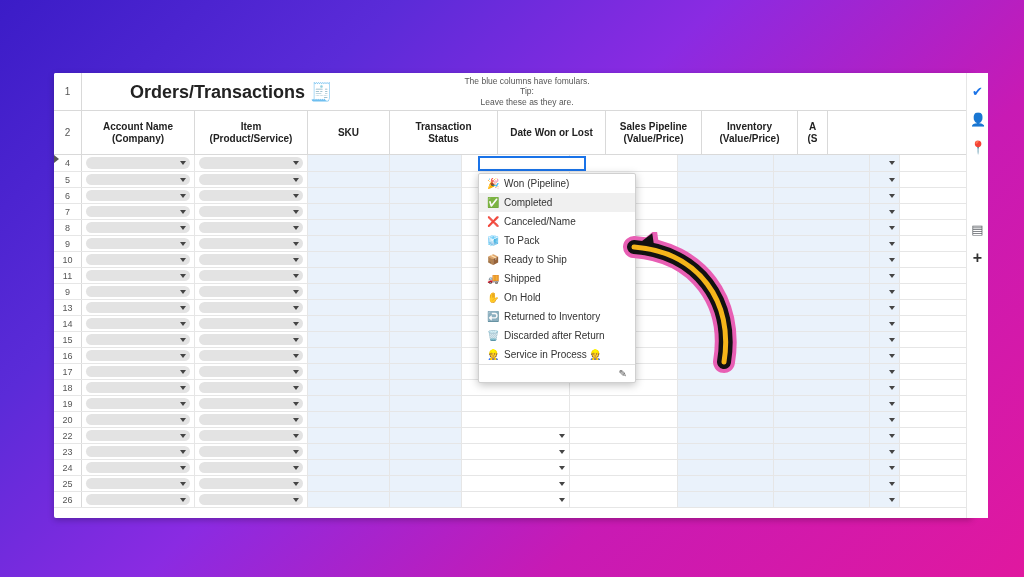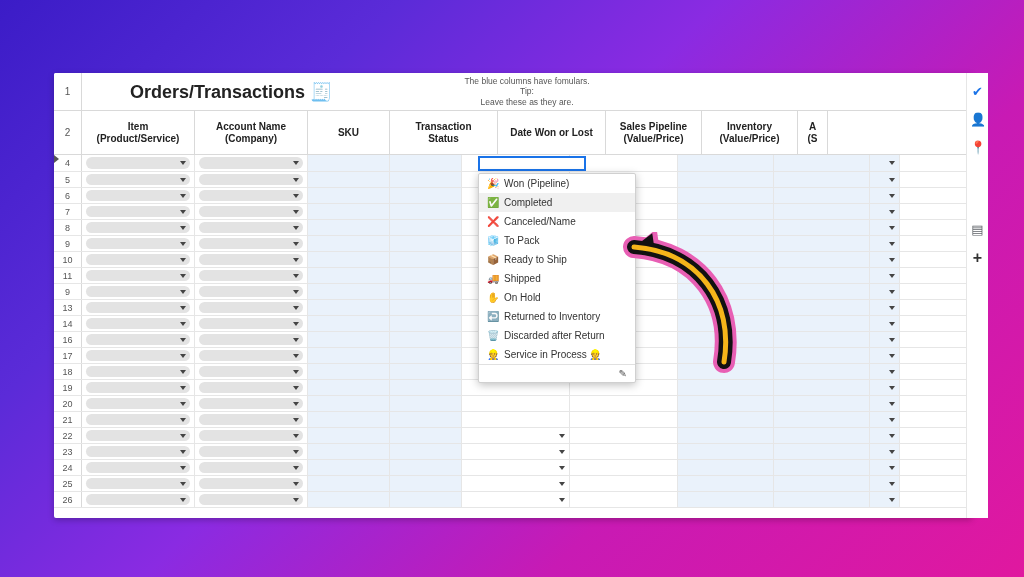--- a/index.html
+++ b/index.html
@@ -178,24 +178,24 @@
         <span class="tip-label">The blue columns have fomulars.</span>
         <span class="tip-label">Tip:</span>
         <span class="tip-label">Leave these as they are.</span>
       </div>
     </div>
   </div>
 
   <div class="header-row row2">
     <div class="rownum">2</div>
     <div class="headers">
+      <div class="hcell c-acct" style="white-space:pre-line">Account Name
+(Company)</div>
       <div class="hcell c-item" style="white-space:pre-line">Item
 (Product/Service)</div>
-      <div class="hcell c-acct" style="white-space:pre-line">Account Name
-(Company)</div>
       <div class="hcell c-sku">SKU</div>
       <div class="hcell c-stat" style="white-space:pre-line">Transaction
 Status</div>
       <div class="hcell c-date">Date Won or Lost</div>
       <div class="hcell c-pipe" style="white-space:pre-line">Sales Pipeline
 (Value/Price)</div>
       <div class="hcell c-inv" style="white-space:pre-line">Inventory
 (Value/Price)</div>
       <div class="hcell c-last" style="white-space:pre-line">A
 (S</div>
@@ -439,20 +439,42 @@
         <div class="cell c-qty blue-col"></div>
         <div class="cell c-stat"></div>
         <div class="cell c-date"></div>
         <div class="cell c-pipe blue-col"></div>
         <div class="cell c-inv blue-col"></div>
         <div class="cell c-last blue-col">
           <div class="dd-arrow"></div>
         </div>
       </div>
       <div class="data-row">
+        <div class="rownum">15</div>
+        <div class="cell c-item">
+          <div class="pill">
+            <div class="dd-arrow"></div>
+          </div>
+        </div>
+        <div class="cell c-acct">
+          <div class="pill">
+            <div class="dd-arrow"></div>
+          </div>
+        </div>
+        <div class="cell c-sku blue-col"></div>
+        <div class="cell c-qty blue-col"></div>
+        <div class="cell c-stat"></div>
+        <div class="cell c-date"></div>
+        <div class="cell c-pipe blue-col"></div>
+        <div class="cell c-inv blue-col"></div>
+        <div class="cell c-last blue-col">
+          <div class="dd-arrow"></div>
+        </div>
+      </div>
+      <div class="data-row">
         <div class="rownum">16</div>
         <div class="cell c-item">
           <div class="pill">
             <div class="dd-arrow"></div>
           </div>
         </div>
         <div class="cell c-acct">
           <div class="pill">
             <div class="dd-arrow"></div>
           </div>
@@ -528,42 +550,20 @@
         <div class="cell c-stat"></div>
         <div class="cell c-date"></div>
         <div class="cell c-pipe blue-col"></div>
         <div class="cell c-inv blue-col"></div>
         <div class="cell c-last blue-col">
           <div class="dd-arrow"></div>
         </div>
       </div>
       <div class="data-row">
         <div class="rownum">20</div>
-        <div class="cell c-item">
-          <div class="pill">
-            <div class="dd-arrow"></div>
-          </div>
-        </div>
-        <div class="cell c-acct">
-          <div class="pill">
-            <div class="dd-arrow"></div>
-          </div>
-        </div>
-        <div class="cell c-sku blue-col"></div>
-        <div class="cell c-qty blue-col"></div>
-        <div class="cell c-stat"></div>
-        <div class="cell c-date"></div>
-        <div class="cell c-pipe blue-col"></div>
-        <div class="cell c-inv blue-col"></div>
-        <div class="cell c-last blue-col">
-          <div class="dd-arrow"></div>
-        </div>
-      </div>
-      <div class="data-row">
-        <div class="rownum">21</div>
         <div class="cell c-item">
           <div class="pill">
             <div class="dd-arrow"></div>
           </div>
         </div>
         <div class="cell c-acct">
           <div class="pill">
             <div class="dd-arrow"></div>
           </div>
         </div>

